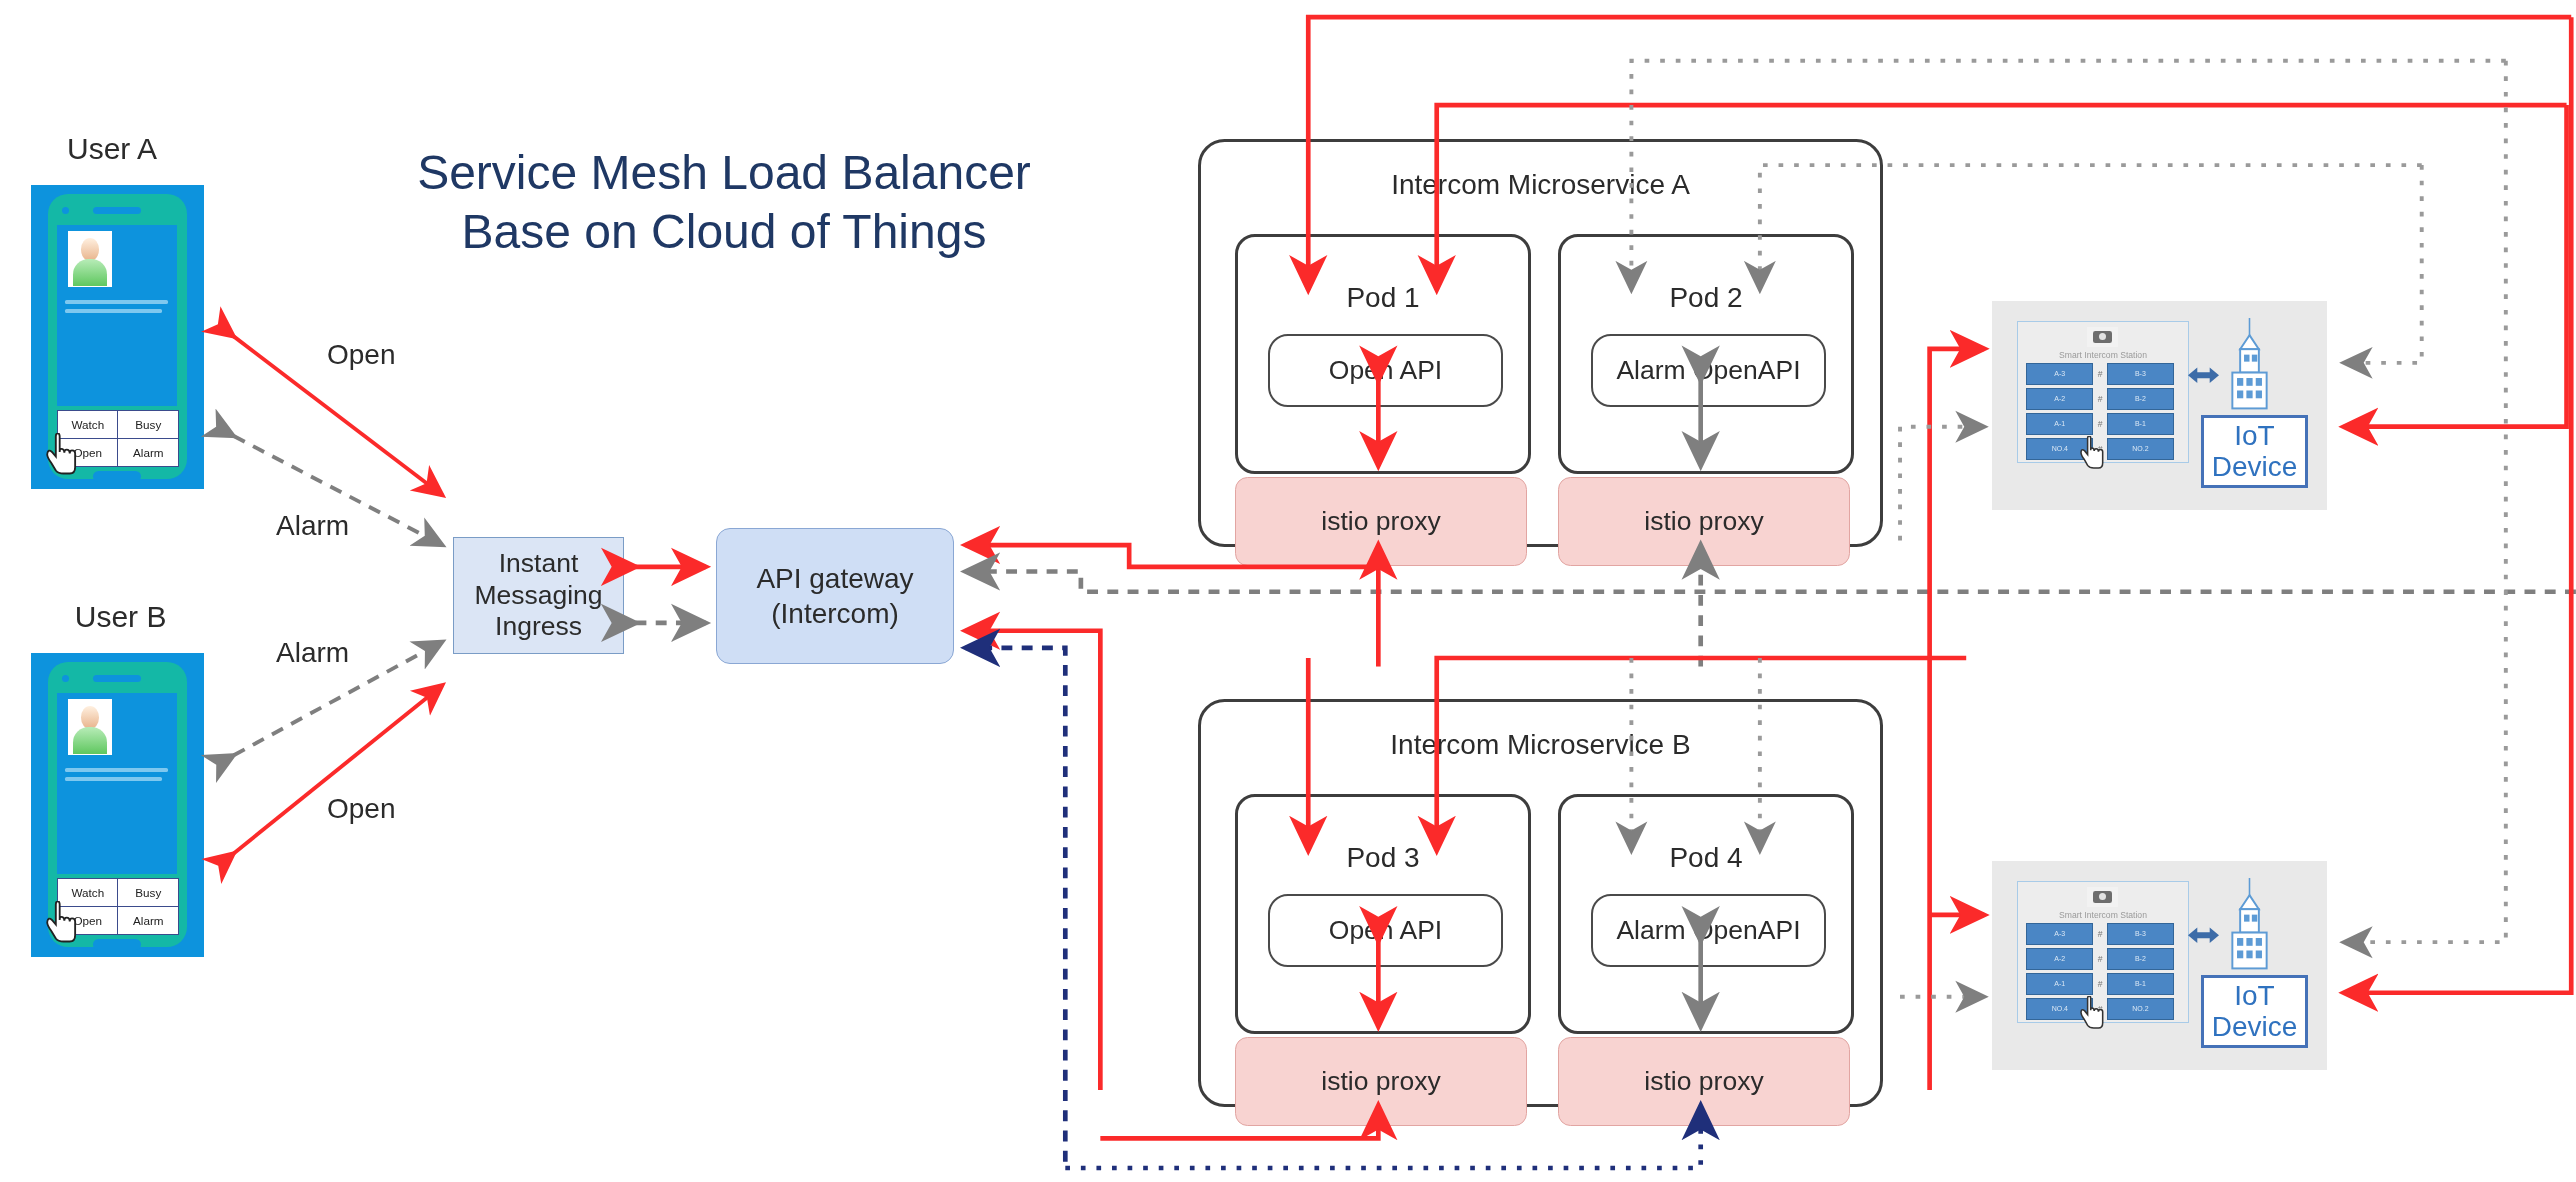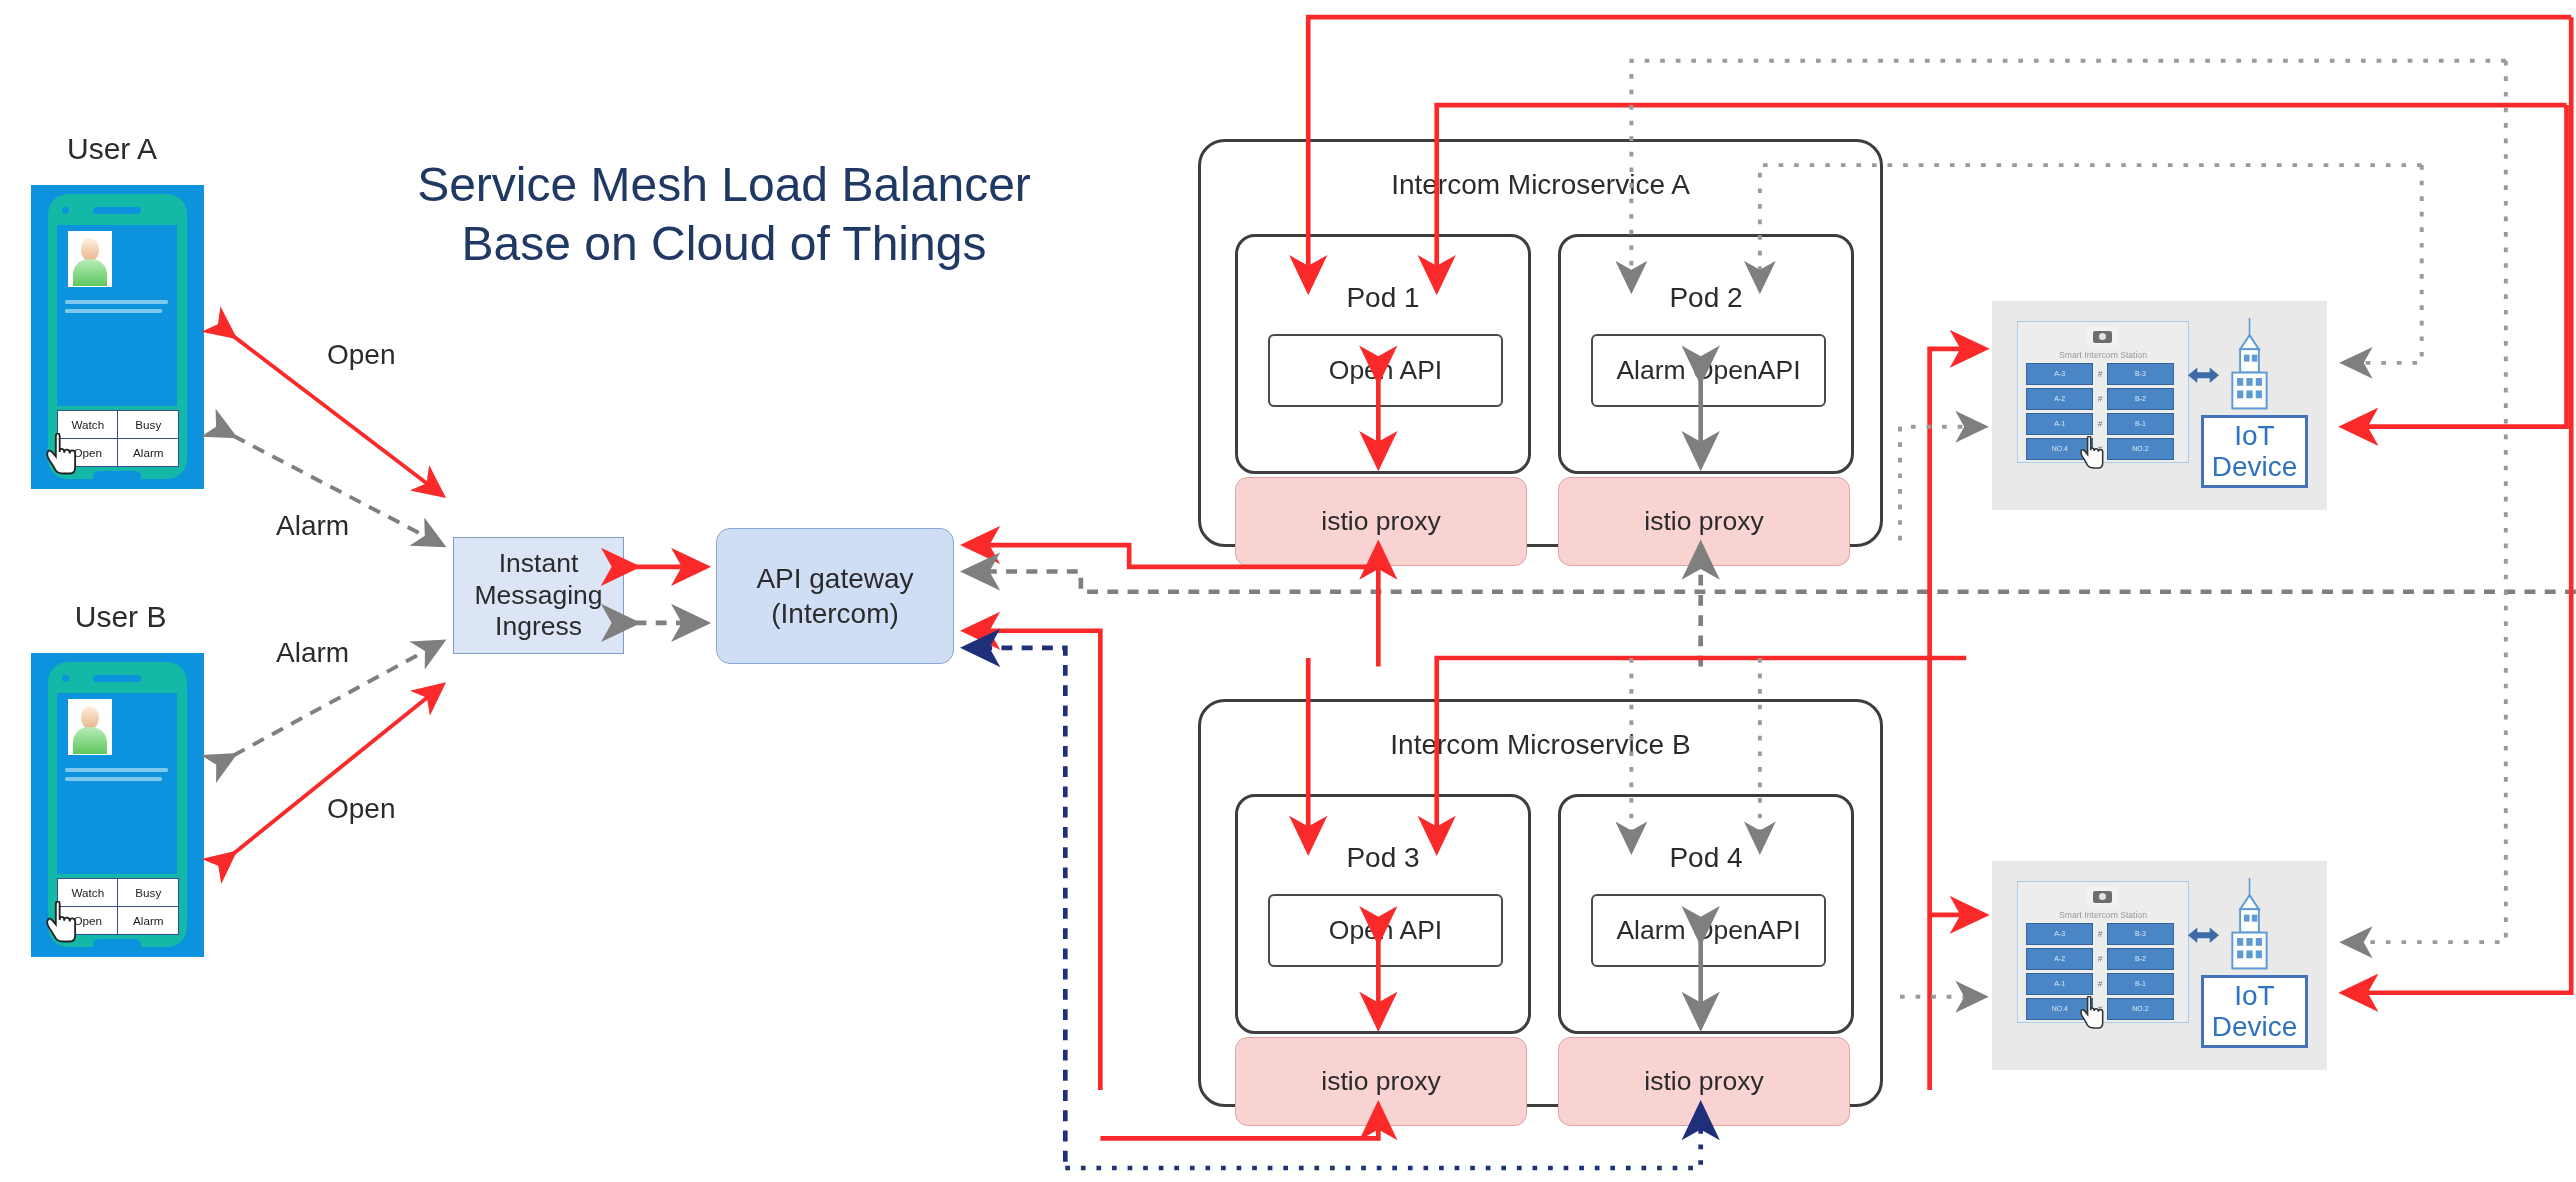--- a/index.html
+++ b/index.html
@@ -8,21 +8,21 @@
 
   #stage{position:absolute;inset:0;width:2576px;height:1182px;}
 
   svg#wires{position:absolute;left:0;top:0;width:2576px;height:1182px;pointer-events:none;}
 
   .node{position:absolute;box-sizing:border-box;display:flex;align-items:center;
         justify-content:center;text-align:center;}
 
   
   #title{left:389px;top:144px;width:670px;height:117px;color:#1f3864;
-         font-size:48px;line-height:1.22;font-weight:400;flex-direction:column;margin-top:12px;}
+         font-size:48px;line-height:1.22;font-weight:400;flex-direction:column;}
 
   
   .user-cap{font-size:30px;color:#2b2b2b;}
   #userA-cap{left:7px;top:132px;width:210px;height:34px;}
   #userB-cap{left:15.6px;top:600px;width:210px;height:34px;}
 
   
   .phone{position:absolute;width:173px;height:304px;background:#0d93dd;}
   .phone-body{position:absolute;left:17px;top:9.3px;width:139px;height:285px;
               background:#14b8a6;border-radius:20px;}
@@ -54,21 +54,21 @@
            flex-direction:column;}
   .gw-box{left:716px;top:528px;width:238px;height:136px;background:#cfdef5;
           border:1.6px solid #8aa7d4;border-radius:14px;font-size:28px;color:#2b2b2b;
           line-height:1.25;flex-direction:column;}
 
   
   .ms{position:absolute;border:3.1px solid #3d3d3d;border-radius:26.5px;background:#ffffff;}
   .ms-title{position:absolute;left:0;right:0;top:26.5px;text-align:center;font-size:28px;color:#2b2b2b;}
   .pod{position:absolute;border:3.1px solid #3d3d3d;border-radius:20px;background:#ffffff;}
   .pod-title{position:absolute;left:0;right:0;top:45px;text-align:center;font-size:28px;color:#2b2b2b;}
-  .api{position:absolute;border:2.3px solid #4a4a4a;border-radius:6px;background:#ffffff;
+  .api{position:absolute;border:2.3px solid #4a4a4a;border-radius:20px;background:#ffffff;
        display:flex;align-items:center;justify-content:center;font-size:26.5px;color:#2b2b2b;}
   .proxy{position:absolute;border:1.6px solid #e2a5a2;border-radius:12.5px;background:#f8d3d1;
          display:flex;align-items:center;justify-content:center;font-size:26.5px;color:#2b2b2b;}
 
   
   .iot{position:absolute;background:#e9e9e9;}
   .iot-inner{position:absolute;left:25px;top:20px;width:170px;height:140px;background:#ededed;
              border:1.6px solid #a8cbe8;}
   .iot-cam{position:absolute;left:69px;top:4.7px;width:31px;height:20px;background:#f2f2f2;
            display:flex;align-items:center;justify-content:center;}

